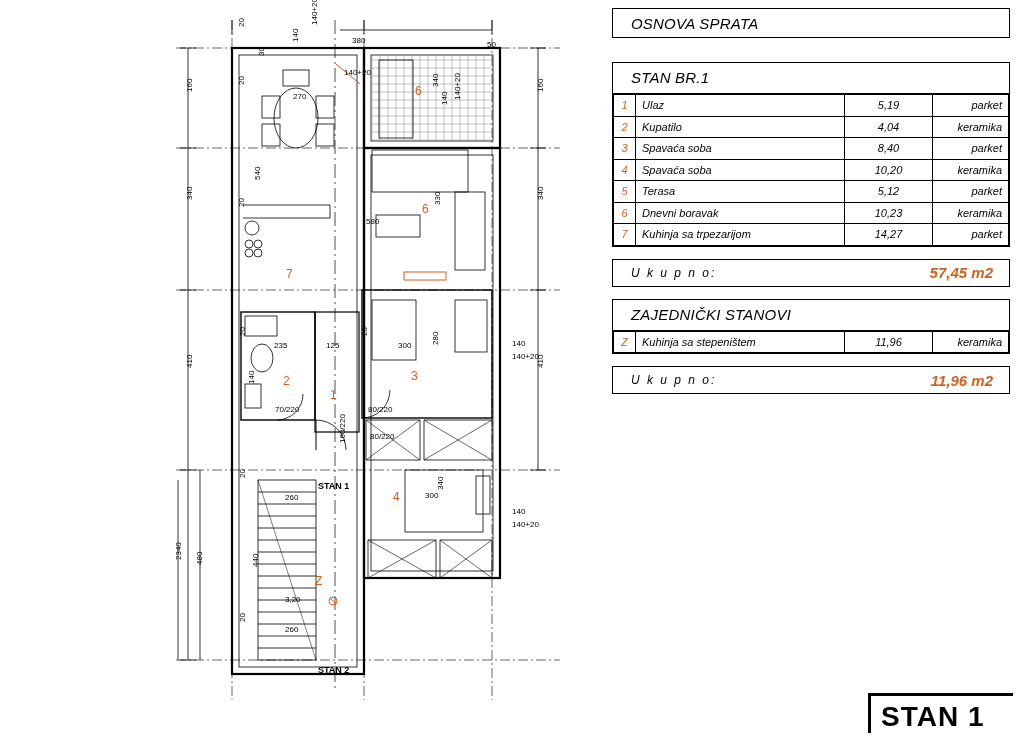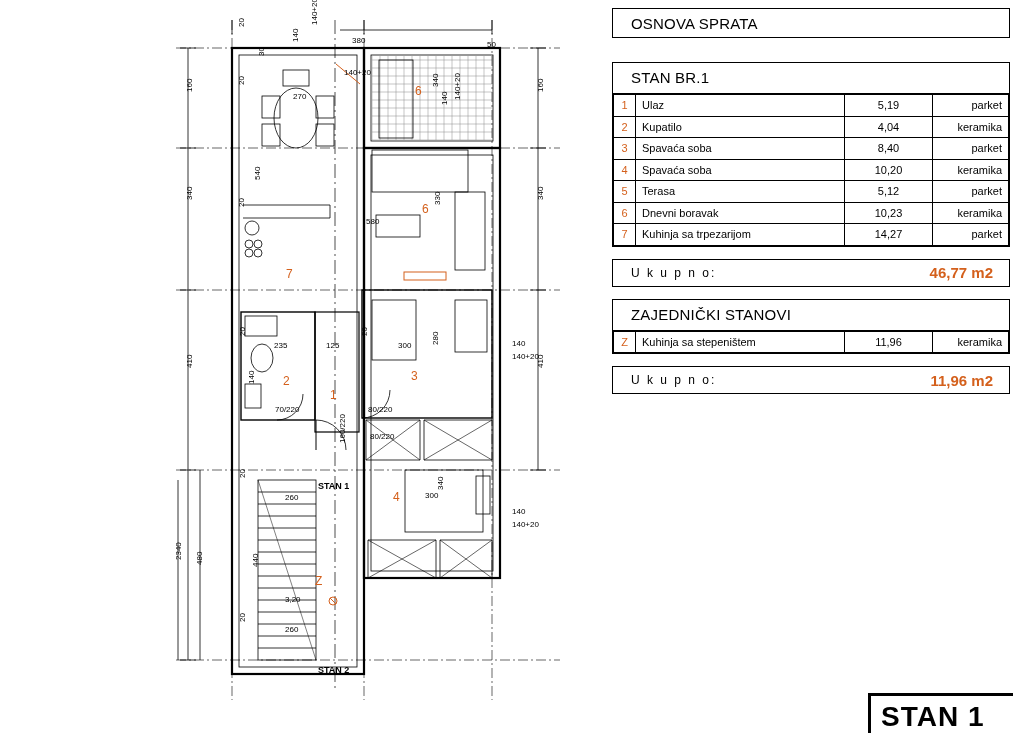--- a/index.html
+++ b/index.html
@@ -15,20 +15,21 @@
     color: #000;
     overflow: hidden;
   }
 
   
   .legend {
     position: absolute;
     left: 612px;
     top: 8px;
     width: 398px;
+    font-style: italic;
   }
   .box {
     border: 1px solid #000;
     box-sizing: border-box;
     background: #fff;
   }
   .box-title {
     height: 30px;
     line-height: 30px;
     padding-left: 18px;
@@ -411,21 +412,21 @@
             <td class="mt">parket</td>
           </tr>
         </tbody>
     </table>
   </div>
 
   <div class="spacer12"></div>
 
   <div class="total">
     <span class="lbl">U k u p n o:</span>
-    <span class="val">46,77 m2</span>
+    <span class="val">57,45 m2</span>
   </div>
 
   <div class="spacer12"></div>
 
   <div class="box">
     <div class="box-title" style="border-bottom:1px solid #000;">
       <span>ZAJEDNIČKI STANOVI</span>
     </div>
     <table class="rooms">
       <tbody id="common-body">

